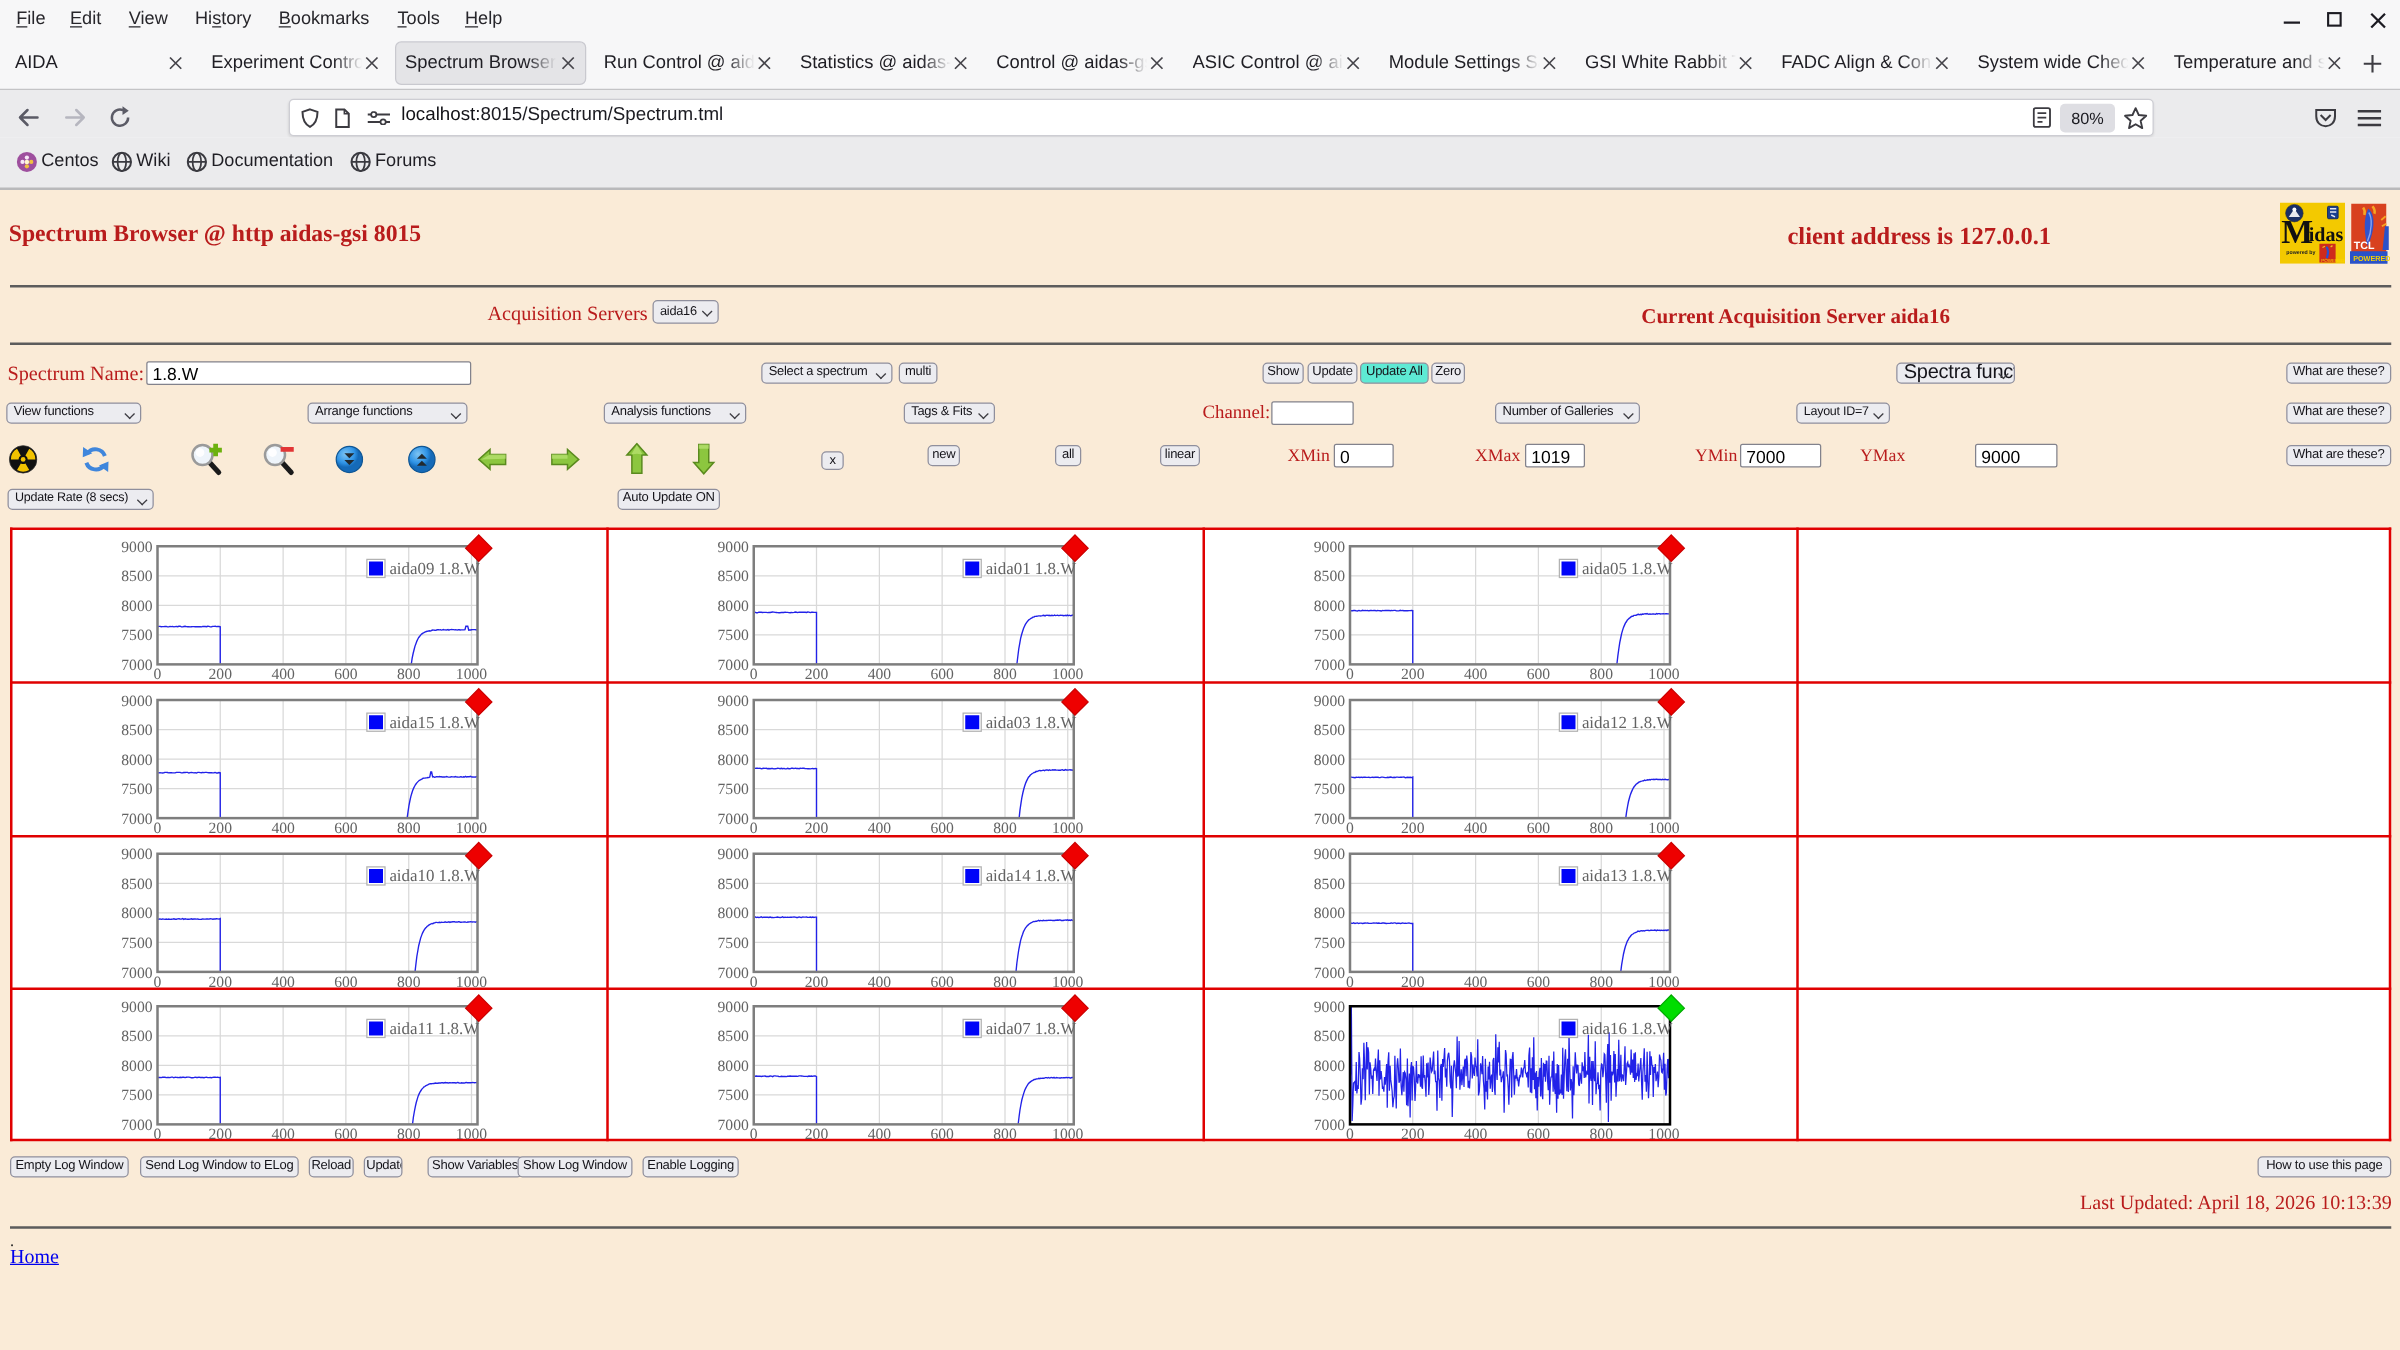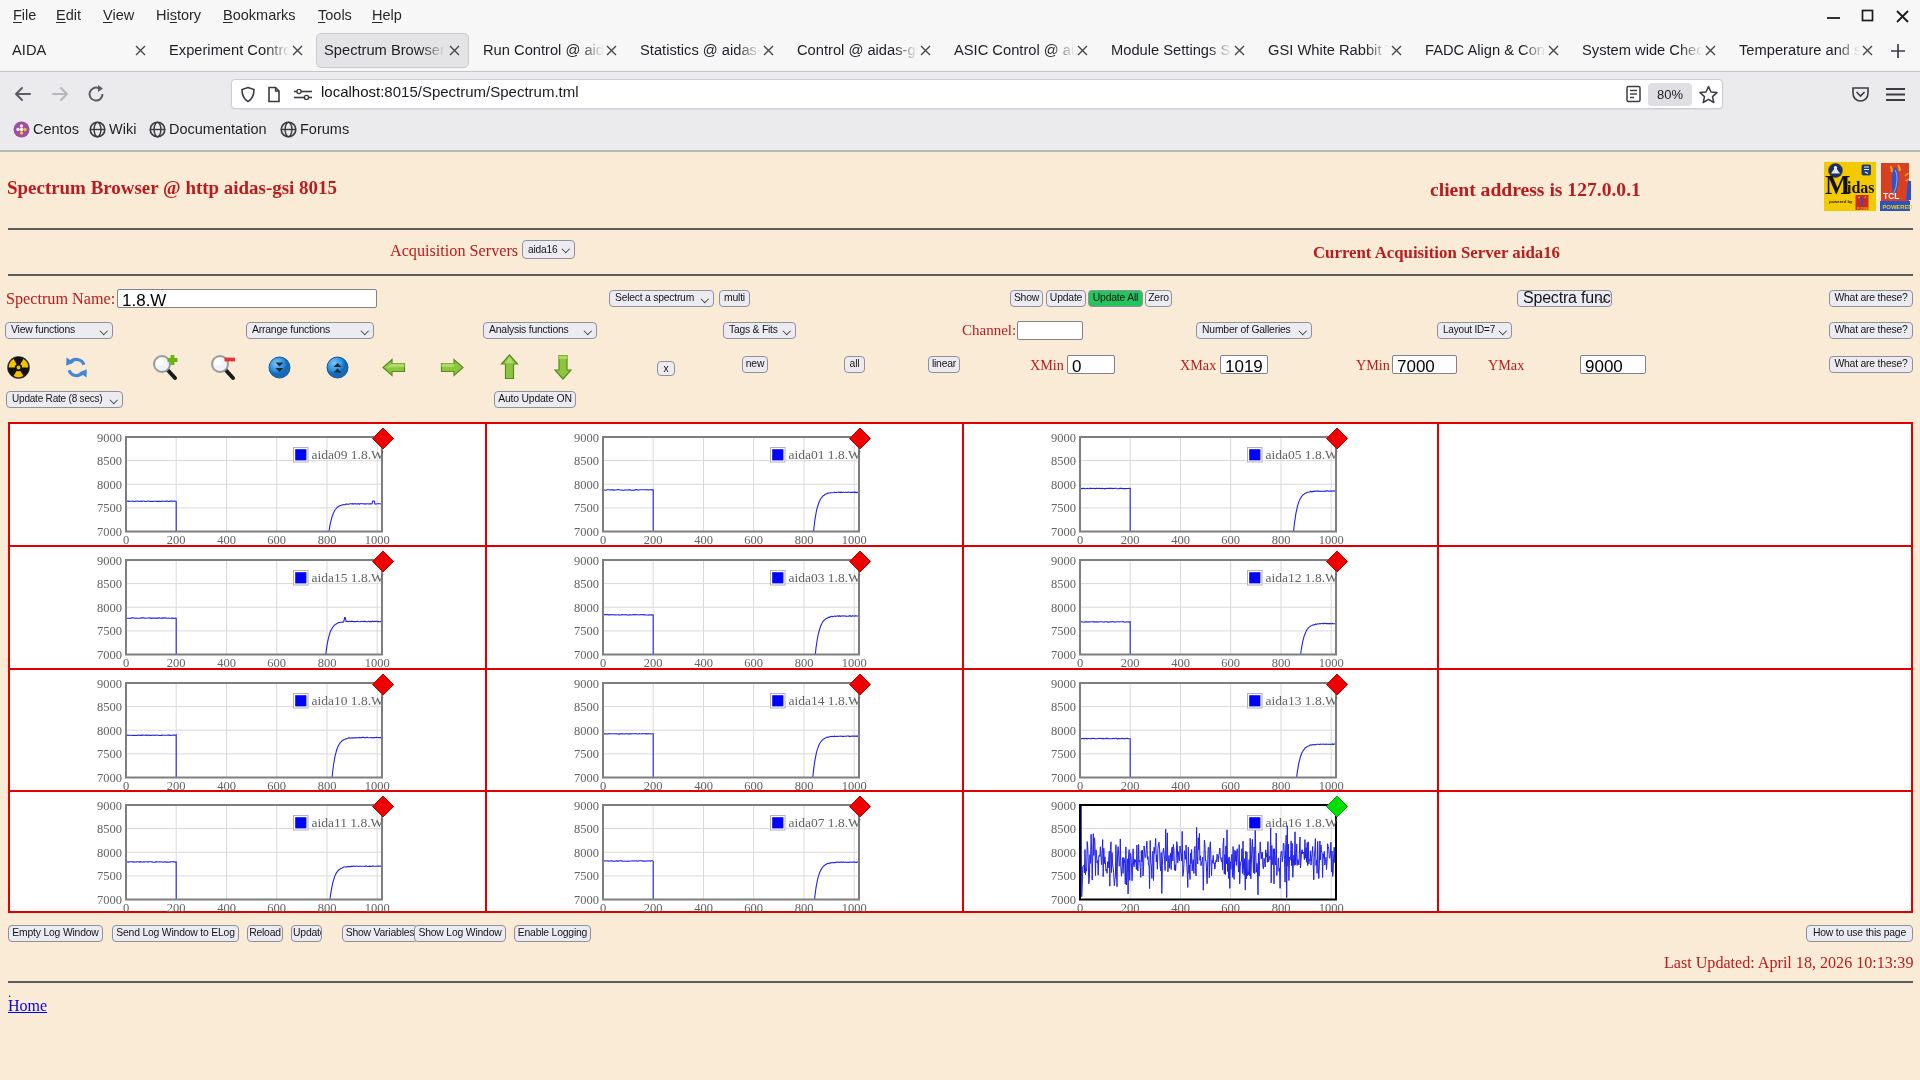--- a/index.html
+++ b/index.html
@@ -22,22 +22,22 @@
 #bookbar { position:absolute; left:0; top:110px; width:1920px; height:42px; background:#ebebed; border-bottom:2px solid #b9b9bb; }
 .bktxt { position:absolute; top:11px; font-size:14.5px; color:#1f1e24; }
 .zoombadge { position:absolute; left:1648px; top:11px; width:44px; height:23px; background:#dedee3; border-radius:4px; font-size:13px; color:#1b1b21; text-align:center; line-height:23px; }
 
 #page { position:absolute; left:0; top:152px; width:1920px; height:928px; background:#faebd7; }
 .rser { font-family:"Liberation Serif", serif; color:#b91c1c; position:absolute; white-space:nowrap; }
 .btn, .sel { position:absolute; height:17px; border:1px solid #8f8f9d; border-radius:4px; background:#ececf0;
   font-size:10.4px; letter-spacing:-0.2px; color:#15141a; text-align:center; white-space:nowrap; line-height:14.5px; padding:0 1px; overflow:hidden; }
 .sel { text-align:left; padding:0 14px 0 5px; }
 .sel:after { content:""; position:absolute; right:6px; top:5px; width:4.5px; height:4.5px; border-right:1.4px solid #3e3d43; border-bottom:1.4px solid #3e3d43; transform:rotate(45deg); }
-.btn.pressed { background:#22c55e; }
-.inp { position:absolute; height:19px; background:#fff; border:1px solid #82828c; border-radius:2px; font-size:17px; color:#000; padding:1px 0 0 4px; }
+.btn.pressed { background:#5eead4; }
+.inp { position:absolute; height:19px; background:#fff; border:1px solid #82828c; border-radius:2px; font-size:14px; color:#000; padding:1px 0 0 4px; }
 .hr { position:absolute; left:8px; width:1905px; height:2px; background:#5c5c5c; }
 
 #grid { position:absolute; left:8px; top:270px; width:1905px; height:491px; background:#ffffff; }
 .rl { position:absolute; background:#e00000; }
 .cell { position:absolute; width:477px; height:123px; }
 .al { font-family:"Liberation Serif", serif; font-size:12.5px; fill:#636363; }
 .lg { font-family:"Liberation Serif", serif; font-size:13.5px; fill:#636363; }
 </style></head><body>
 <div id="chrome">
 <div id="menubar">

